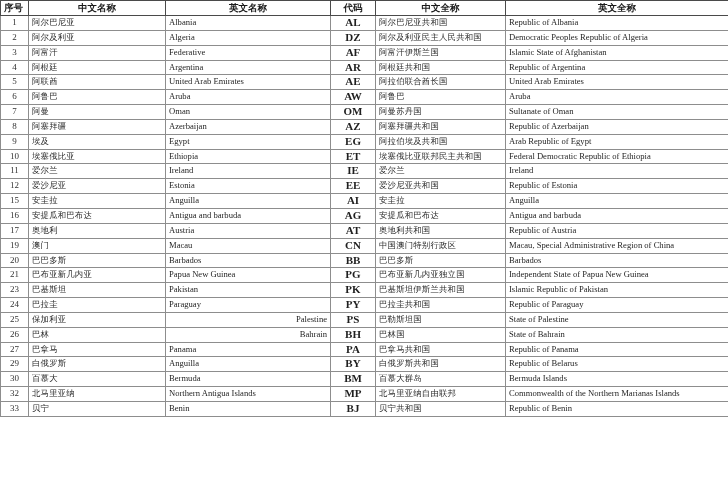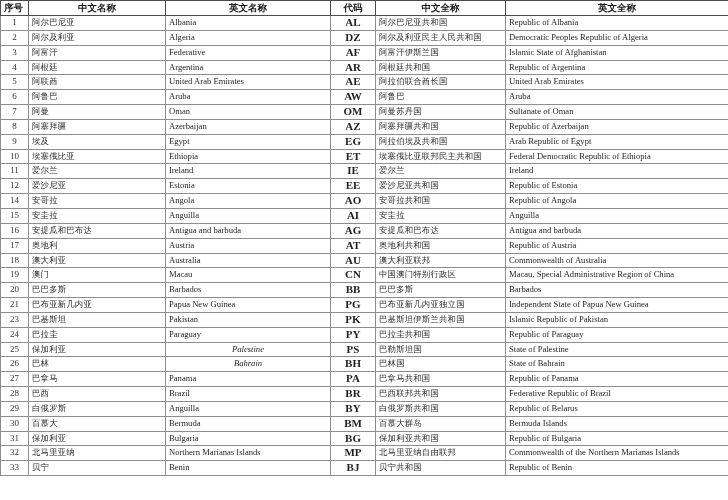--- a/index.html
+++ b/index.html
@@ -73,21 +73,21 @@
     font-size: 8.6px;
     color: #1f1f1f;
   }
   .cell-code {
     text-align: center;
     font-family: "Liberation Serif", "DejaVu Serif", serif;
     font-size: 11px;
     font-weight: bold;
     color: #1f1f1f;
   }
-  .align-center { text-align: center; font-style: italic; }
+  .align-center { text-align: right; }
 </style>
 </head>
 <body>
 
 <table id="country-table">
   <colgroup>
     <col class="c-seq">
       <col class="c-cn">
       <col class="c-en">
     <col class="c-code">
@@ -195,28 +195,20 @@
       </tr>
       <tr>
         <td class="cell-seq">12</td>
         <td class="cell-cn">爱沙尼亚</td>
         <td class="cell-en">Estonia</td>
         <td class="cell-code">EE</td>
         <td class="cell-cnfull">爱沙尼亚共和国</td>
         <td class="cell-enfull">Republic of Estonia</td>
       </tr>
       <tr>
-        <td class="cell-seq">14</td>
-        <td class="cell-cn">安哥拉</td>
-        <td class="cell-en">Angola</td>
-        <td class="cell-code">AO</td>
-        <td class="cell-cnfull">安哥拉共和国</td>
-        <td class="cell-enfull">Republic of Angola</td>
-      </tr>
-      <tr>
         <td class="cell-seq">15</td>
         <td class="cell-cn">安圭拉</td>
         <td class="cell-en">Anguilla</td>
         <td class="cell-code">AI</td>
         <td class="cell-cnfull">安圭拉</td>
         <td class="cell-enfull">Anguilla</td>
       </tr>
       <tr>
         <td class="cell-seq">16</td>
         <td class="cell-cn">安提瓜和巴布达</td>
@@ -227,28 +219,20 @@
       </tr>
       <tr>
         <td class="cell-seq">17</td>
         <td class="cell-cn">奥地利</td>
         <td class="cell-en">Austria</td>
         <td class="cell-code">AT</td>
         <td class="cell-cnfull">奥地利共和国</td>
         <td class="cell-enfull">Republic of Austria</td>
       </tr>
       <tr>
-        <td class="cell-seq">18</td>
-        <td class="cell-cn">澳大利亚</td>
-        <td class="cell-en">Australia</td>
-        <td class="cell-code">AU</td>
-        <td class="cell-cnfull">澳大利亚联邦</td>
-        <td class="cell-enfull">Commonwealth of Australia</td>
-      </tr>
-      <tr>
         <td class="cell-seq">19</td>
         <td class="cell-cn">澳门</td>
         <td class="cell-en">Macau</td>
         <td class="cell-code">CN</td>
         <td class="cell-cnfull">中国澳门特别行政区</td>
         <td class="cell-enfull">Macau, Special Administrative Region of  China</td>
       </tr>
       <tr>
         <td class="cell-seq">20</td>
         <td class="cell-cn">巴巴多斯</td>
@@ -299,55 +283,39 @@
       </tr>
       <tr>
         <td class="cell-seq">27</td>
         <td class="cell-cn">巴拿马</td>
         <td class="cell-en">Panama</td>
         <td class="cell-code">PA</td>
         <td class="cell-cnfull">巴拿马共和国</td>
         <td class="cell-enfull">Republic of Panama</td>
       </tr>
       <tr>
-        <td class="cell-seq">28</td>
-        <td class="cell-cn">巴西</td>
-        <td class="cell-en">Brazil</td>
-        <td class="cell-code">BR</td>
-        <td class="cell-cnfull">巴西联邦共和国</td>
-        <td class="cell-enfull">Federative Republic of Brazil</td>
-      </tr>
-      <tr>
         <td class="cell-seq">29</td>
         <td class="cell-cn">白俄罗斯</td>
         <td class="cell-en">Anguilla</td>
         <td class="cell-code">BY</td>
         <td class="cell-cnfull">白俄罗斯共和国</td>
         <td class="cell-enfull">Republic of Belarus</td>
       </tr>
       <tr>
         <td class="cell-seq">30</td>
         <td class="cell-cn">百慕大</td>
         <td class="cell-en">Bermuda</td>
         <td class="cell-code">BM</td>
         <td class="cell-cnfull">百慕大群岛</td>
         <td class="cell-enfull">Bermuda Islands</td>
       </tr>
       <tr>
-        <td class="cell-seq">31</td>
-        <td class="cell-cn">保加利亚</td>
-        <td class="cell-en">Bulgaria</td>
-        <td class="cell-code">BG</td>
-        <td class="cell-cnfull">保加利亚共和国</td>
-        <td class="cell-enfull">Republic of Bulgaria</td>
-      </tr>
-      <tr>
         <td class="cell-seq">32</td>
         <td class="cell-cn">北马里亚纳</td>
-        <td class="cell-en">Northern Marianas Islands</td>
+        <td class="cell-en">Northern Antigua Islands</td>
         <td class="cell-code">MP</td>
         <td class="cell-cnfull">北马里亚纳自由联邦</td>
         <td class="cell-enfull">Commonwealth of the Northern Marianas Islands</td>
       </tr>
       <tr>
         <td class="cell-seq">33</td>
         <td class="cell-cn">贝宁</td>
         <td class="cell-en">Benin</td>
         <td class="cell-code">BJ</td>
         <td class="cell-cnfull">贝宁共和国</td>

